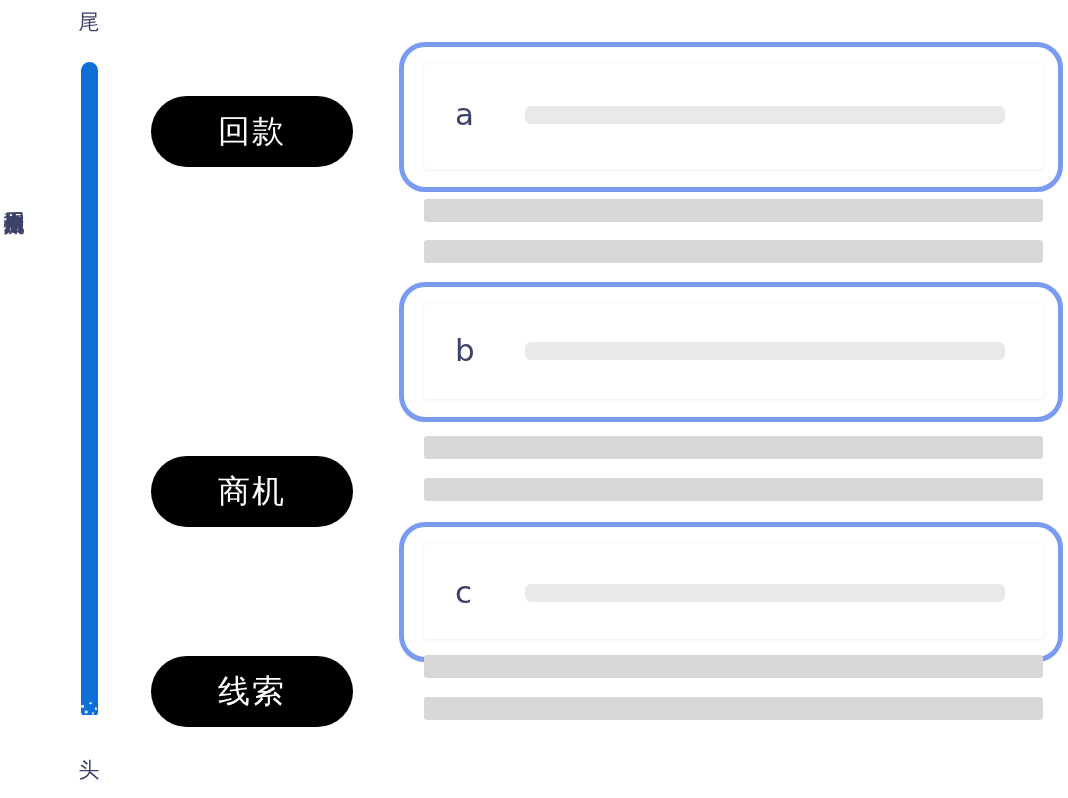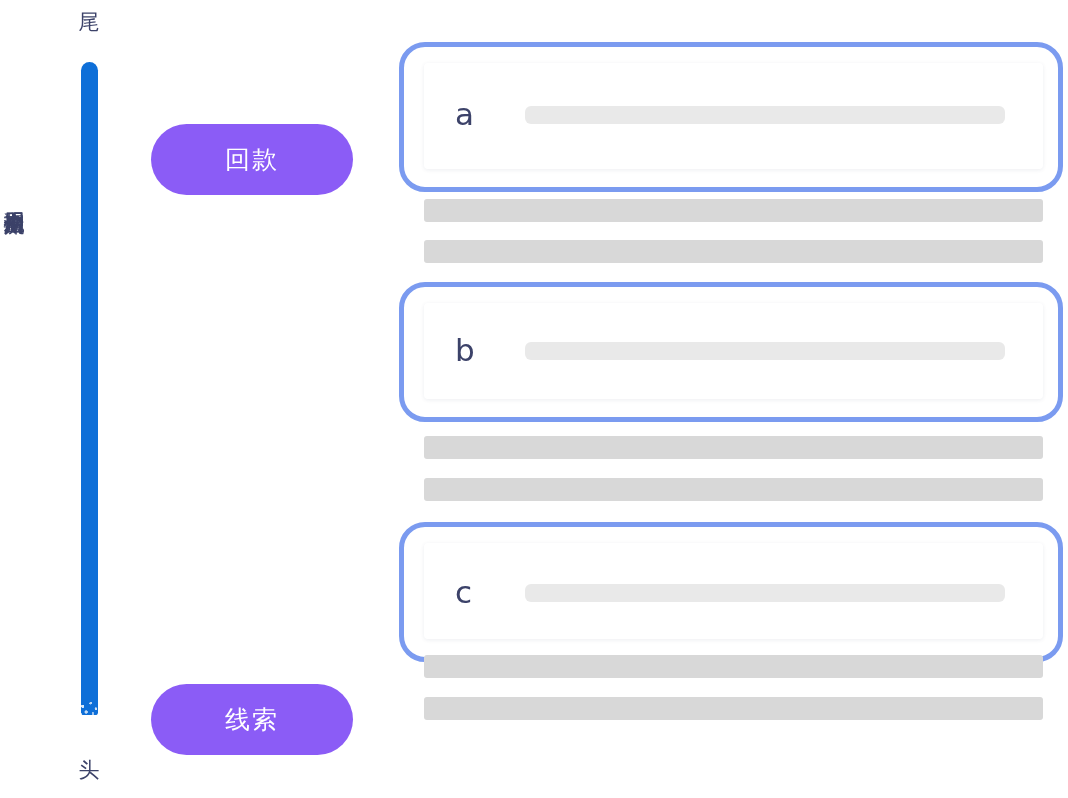--- a/index.html
+++ b/index.html
@@ -73,30 +73,29 @@
       radial-gradient(circle at 90% 25%, rgba(255,255,255,.55) 0 1.1px, transparent 1.3px);
     pointer-events: none;
   }
 
   
   .pill {
     position: absolute;
     left: 151px;
     width: 202px;
     height: 71px;
-    background: #8b5cf6;
+    background: #000000;
     border-radius: 36px;
     display: flex;
     align-items: center;
     justify-content: center;
     color: #ffffff;
-    font-size: 25px;
+    font-size: 32px;
     letter-spacing: 2px;
     font-family: "DejaVu Sans", "Liberation Sans", sans-serif;
-    margin-top: 28px;
   }
 
   
   .ring {
     position: absolute;
     left: 399px;
     width: 664px;
     border: 5px solid #7B9BF0;
     border-radius: 26px;
     box-sizing: border-box;
@@ -145,20 +144,23 @@
   <div class="axis-vertical">用户生命周期全流程</div>
 
   <div class="axis-cap" id="cap-bot">头</div>
 
   <div class="rail"></div>
   <div class="rail-foot"></div>
 
   <div class="pill" style="top:96px">
     <span>回款</span>
   </div>
+  <div class="pill" style="top:456px">
+    <span>商机</span>
+  </div>
   <div class="pill" style="top:656px">
     <span>线索</span>
   </div>
 
   <div class="ring" style="top:42px;height:150px"></div>
   <div class="ring" style="top:282px;height:140px"></div>
   <div class="ring" style="top:522px;height:140px"></div>
 
   <div class="divider-bar" style="top:199px"></div>
   <div class="divider-bar" style="top:240px"></div>

